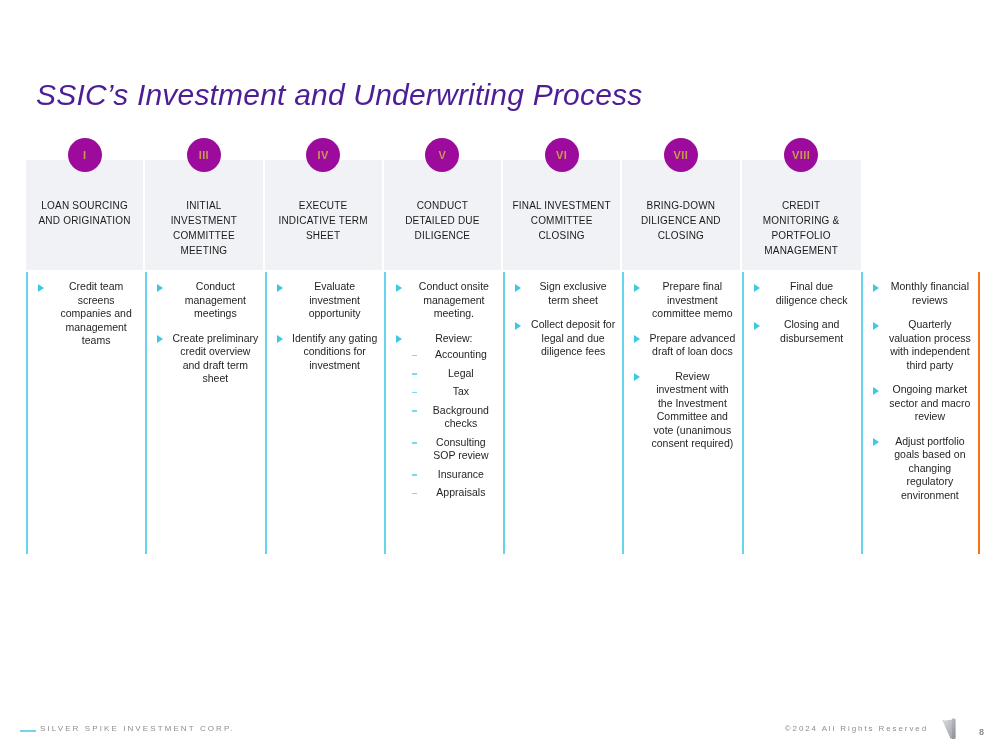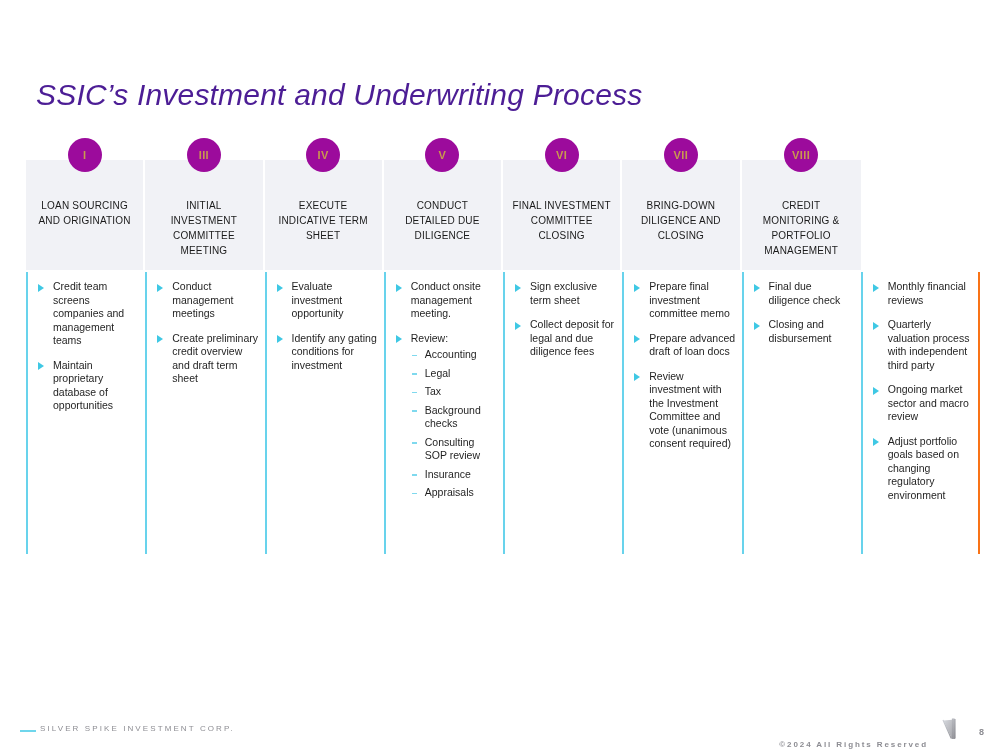--- a/index.html
+++ b/index.html
@@ -80,20 +80,21 @@
     color: #1a1a1a;
     text-align: center;
     letter-spacing: 0.2px;
   }
 
   
   .body-row {
     display: flex;
     align-items: stretch;
     margin-top: 2px;
+    text-align: center;
   }
   .body-cell {
     width: 119.25px;
     box-sizing: border-box;
     border-left: 2px solid #68d3ec;
     padding: 8px 6px 0 8px;
     min-height: 282px;
   }
   .body-cell.last-edge {
     border-right: 2px solid #f97316;
@@ -164,23 +165,22 @@
     font-weight: 400;
     white-space: nowrap;
   }
   .footer-right {
     position: absolute;
     right: 72px;
     top: 724px;
     font-size: 8px;
     letter-spacing: 1.9px;
     color: #8d8d93;
-    font-weight: 700;
+    font-weight: 400;
     white-space: nowrap;
-    margin-top: 16px;
   }
   .spike-mark {
     position: absolute;
     right: 36px;
     top: 718px;
     width: 22px;
     height: 26px;
   }
   .page-num {
     position: absolute;
@@ -228,21 +228,20 @@
         <div class="num-badge">VIII</div>
         <div class="header-label">CREDIT MONITORING &amp; PORTFOLIO MANAGEMENT</div>
       </div>
     </div>
 
   <div class="body-row">
 
   <div class="body-cell">
         <ul class="bullets">
           <li><span class="tri"></span><span>Credit team screens companies and management teams</span></li>
-          <li><span class="tri"></span><span>Maintain proprietary database of opportunities</span></li>
         </ul>
       </div>
       <div class="body-cell">
         <ul class="bullets">
           <li><span class="tri"></span><span>Conduct management meetings</span></li>
           <li><span class="tri"></span><span>Create preliminary credit overview and draft term sheet</span></li>
         </ul>
       </div>
       <div class="body-cell">
         <ul class="bullets">

